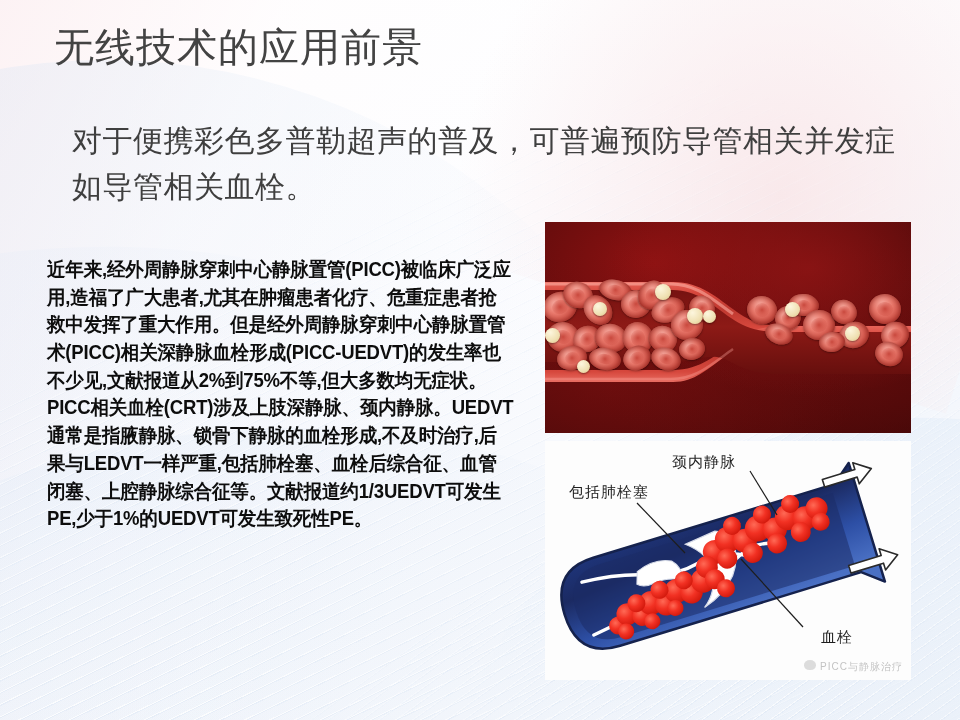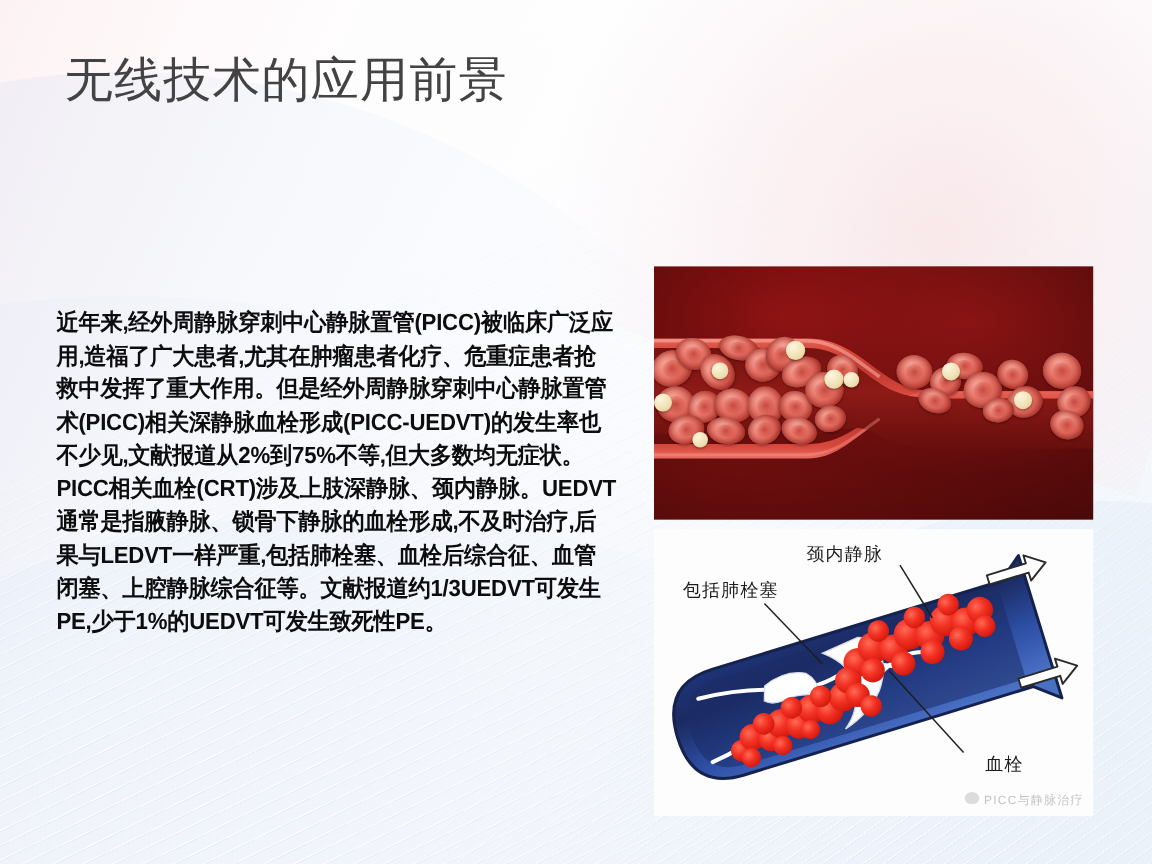--- a/index.html
+++ b/index.html
@@ -75,21 +75,21 @@
     -webkit-mask-image:radial-gradient(ellipse at 45% 35%, #000 5%, transparent 72%);
   }
   .corner-pink{
     position:absolute;right:-80px;top:-180px;width:560px;height:520px;
     background:radial-gradient(ellipse at 60% 70%, rgba(248,226,228,0.75), rgba(255,255,255,0) 68%);
     transform:rotate(18deg);
   }
 
   
   .title{
-    position:absolute;left:54px;top:44px;
+    position:absolute;left:54px;top:24px;
     font-size:40px;line-height:1.15;
     color:#434343;font-weight:400;letter-spacing:1px;
     white-space:nowrap;
   }
   
   .subtitle{
     position:absolute;left:72px;top:118px;width:830px;
     font-size:30px;line-height:1.52;color:#3f3f3f;font-weight:400;
     letter-spacing:0.5px;
   }
@@ -170,20 +170,21 @@
     <div class="swoosh s1"></div>
     <div class="swoosh s2"></div>
     <div class="swoosh s3"></div>
     <div class="swoosh s4"></div>
     <div class="stripes"></div>
     <div class="stripes2"></div>
   </div>
 
   <div class="title">无线技术的应用前景</div>
 
+  <div class="subtitle">对于便携彩色多普勒超声的普及，可普遍预防导管相关并发症如导管相关血栓。</div>
 
   <div class="bodytext">
     <p>近年来,经外周静脉穿刺中心静脉置管(PICC)被临床广泛应用,造福了广大患者,尤其在肿瘤患者化疗、危重症患者抢救中发挥了重大作用。但是经外周静脉穿刺中心静脉置管术(PICC)相关深静脉血栓形成(PICC-UEDVT)的发生率也不少见,文献报道从2%到75%不等,但大多数均无症状。</p>
     <p>PICC相关血栓(CRT)涉及上肢深静脉、颈内静脉。UEDVT通常是指腋静脉、锁骨下静脉的血栓形成,不及时治疗,后果与LEDVT一样严重,包括肺栓塞、血栓后综合征、血管闭塞、上腔静脉综合征等。文献报道约1/3UEDVT可发生PE,少于1%的UEDVT可发生致死性PE。</p>
   </div>
 
   <div class="photo-vessel">
     <div class="pv-bg-mottle"></div>
 
     <svg width="366" height="211" viewBox="0 0 366 211" style="position:absolute;left:0;top:0;">

